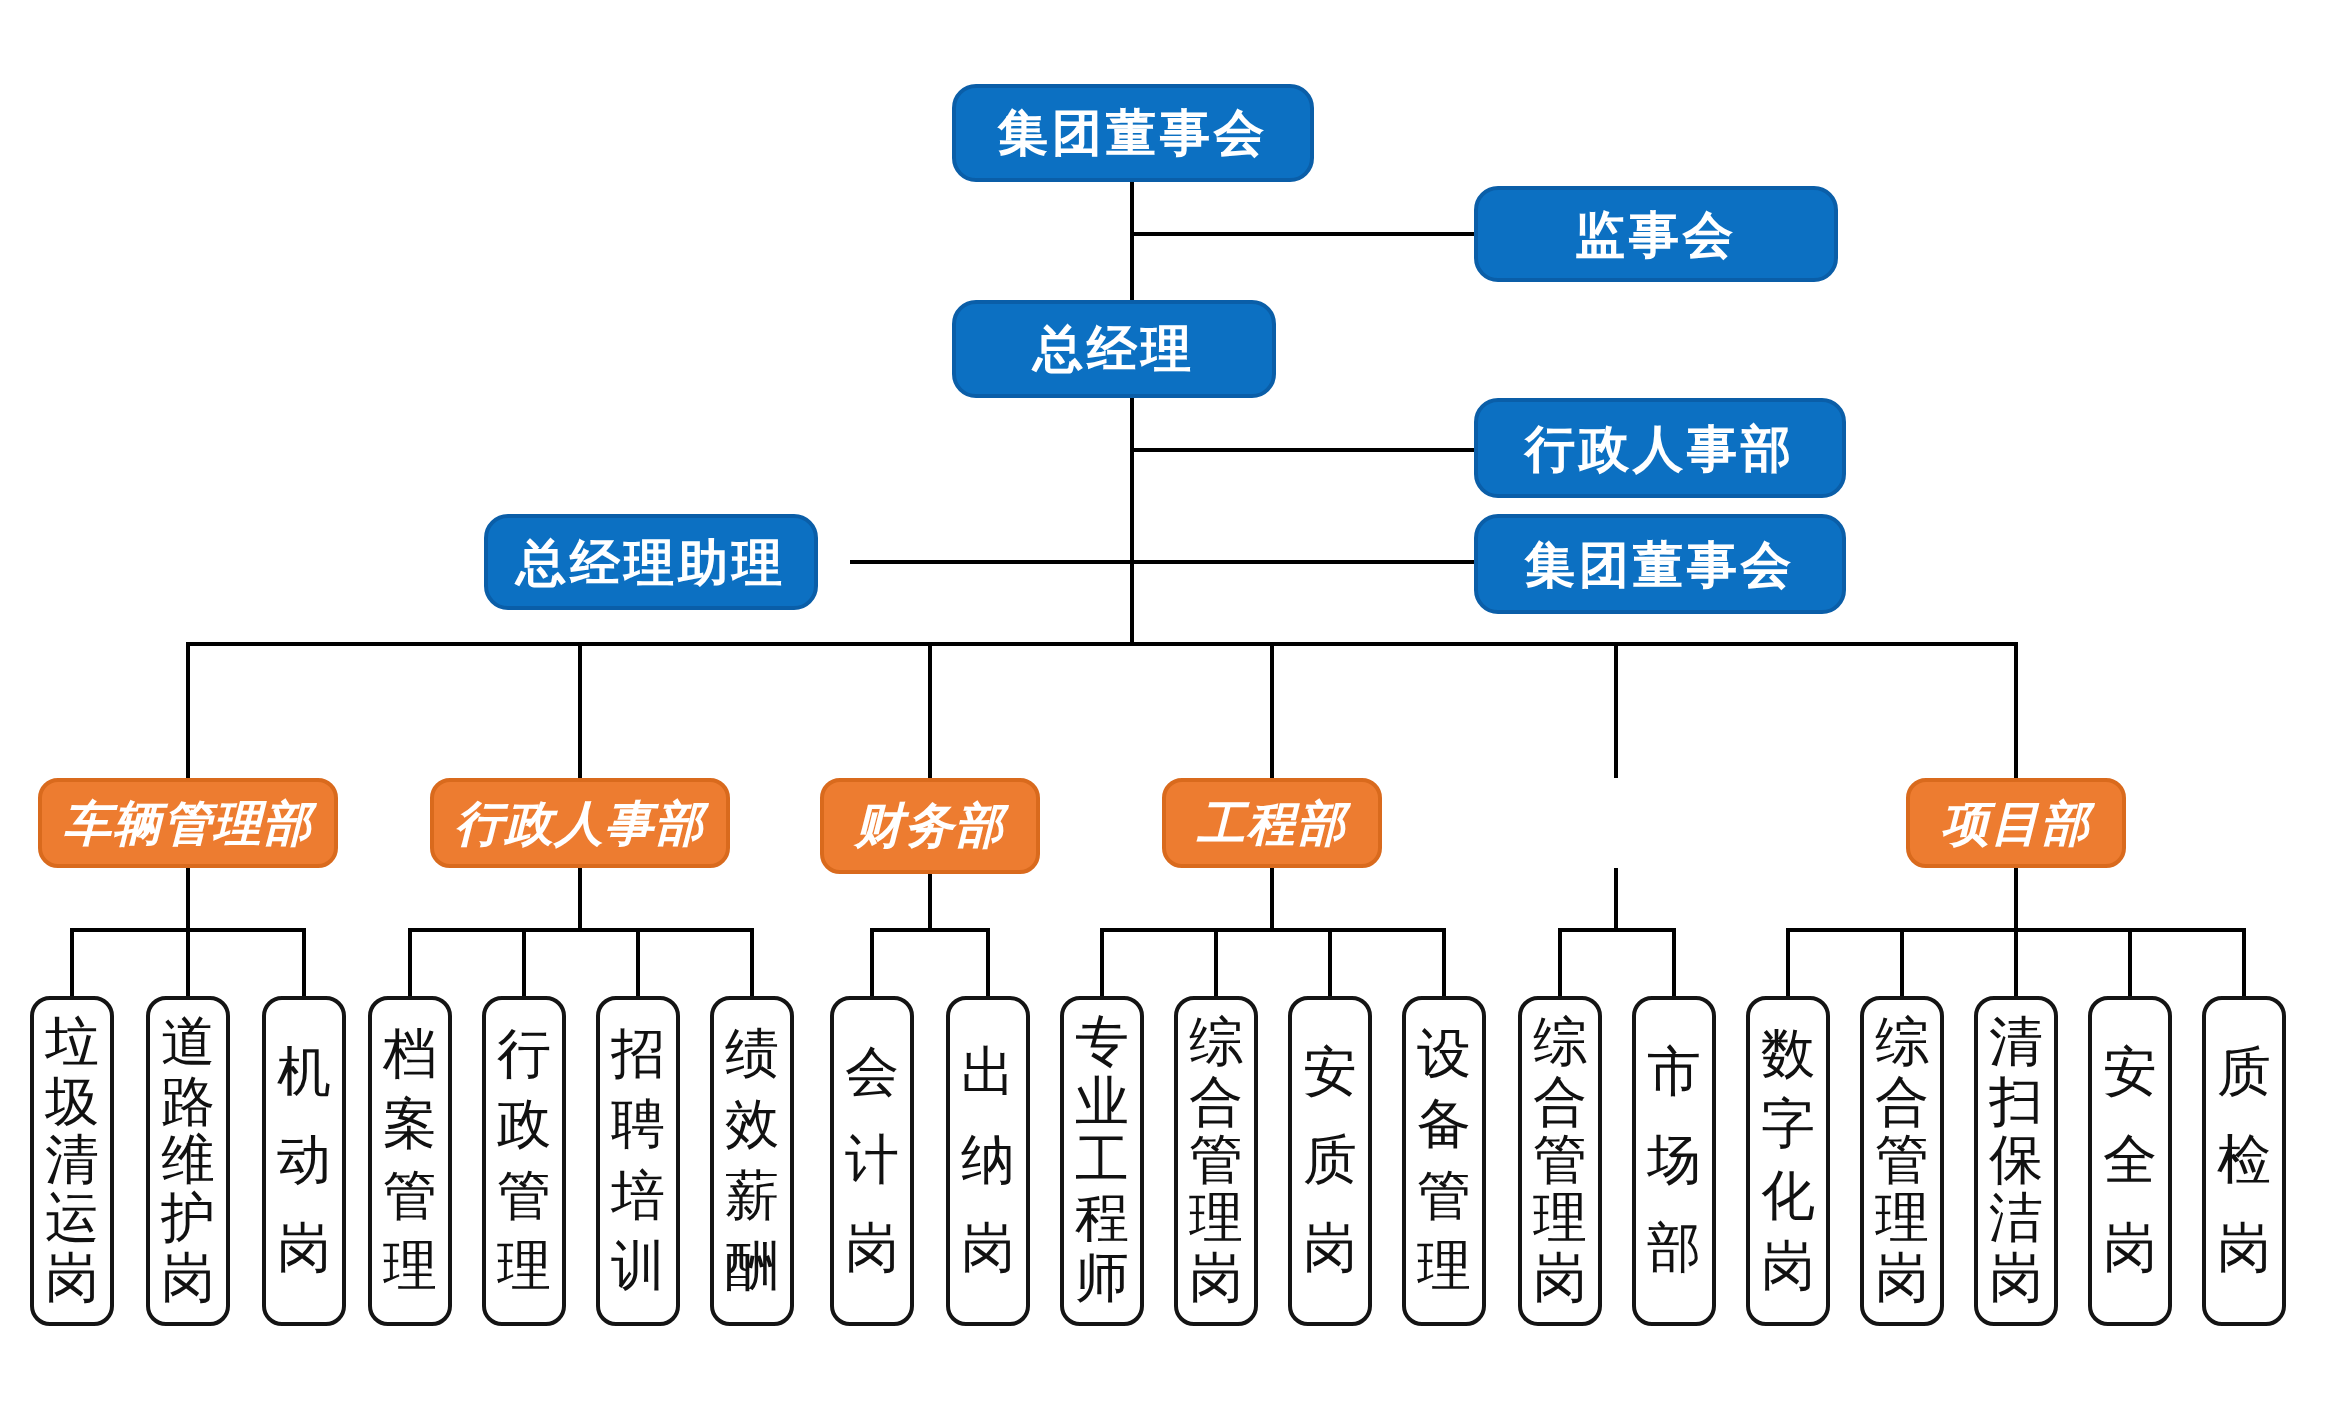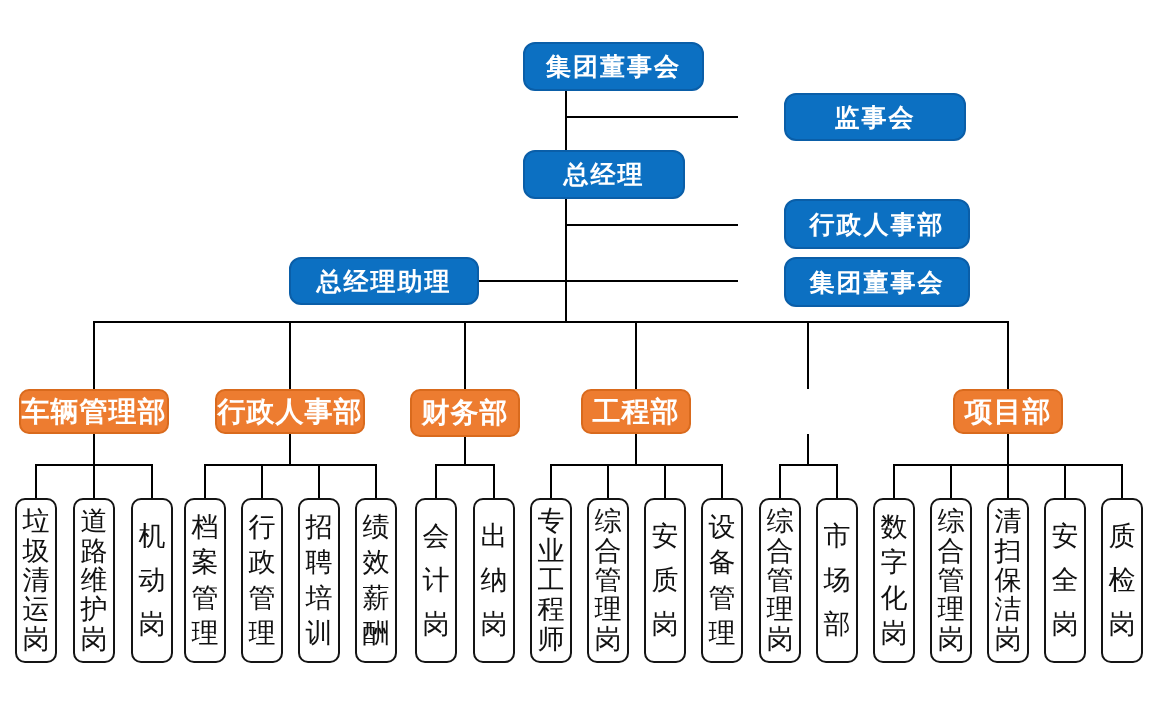--- a/index.html
+++ b/index.html
@@ -6,25 +6,25 @@
   .canvas{
     position:relative;width:1164px;height:713px;background:#ffffff;overflow:hidden;
     font-family:"Liberation Sans","DejaVu Sans",sans-serif;
   }
   .box{
     position:absolute;box-sizing:border-box;display:flex;align-items:center;justify-content:center;
     text-align:center;
   }
   .blue{
     background:#0C70C2;border:2px solid #0A5EA8;border-radius:12px;
-    color:#ffffff;font-weight:bold;font-size:25px;letter-spacing:2px;margin-left:47px;
+    color:#ffffff;font-weight:bold;font-size:25px;letter-spacing:2px;
   }
   .dept{
     background:#ED7C30;border:2px solid #D96A1D;border-radius:10px;
-    color:#ffffff;font-weight:bold;font-size:28px;letter-spacing:1px;
+    color:#ffffff;font-weight:bold;font-size:24px;letter-spacing:1px;font-style:italic;
   }
   .post{
     background:#ffffff;border:2.5px solid #141414;border-radius:10px;
     color:#111111;font-size:27px;font-weight:normal;
     flex-direction:column;justify-content:space-evenly;padding:6px 0;
   }
   .post span{display:block;line-height:1;}
   .hline,.vline{position:absolute;background:#000000;}
   .hline{height:2px;}
   .vline{width:2px;}
@@ -81,21 +81,21 @@
   <div class="vline" style="left:893px;top:464px;height:34px"></div>
   <div class="vline" style="left:950px;top:464px;height:34px"></div>
   <div class="vline" style="left:1007px;top:464px;height:34px"></div>
   <div class="vline" style="left:1064px;top:464px;height:34px"></div>
   <div class="vline" style="left:1121px;top:464px;height:34px"></div>
 
   <div class="box blue" style="left:476px;top:42px;width:181px;height:49px">集团董事会</div>
   <div class="box blue" style="left:737px;top:93px;width:182px;height:48px">监事会</div>
   <div class="box blue" style="left:476px;top:150px;width:162px;height:49px">总经理</div>
   <div class="box blue" style="left:737px;top:199px;width:186px;height:50px">行政人事部</div>
-  <div class="box blue" style="left:242px;top:257px;width:190px;height:48px">总经理助理</div>
+  <div class="box blue" style="left:242px;top:257px;width:167px;height:48px">总经理助理</div>
   <div class="box blue" style="left:737px;top:257px;width:186px;height:50px">集团董事会</div>
 
   <div class="box dept" style="left:19px;top:389px;width:150px;height:45px">车辆管理部</div>
   <div class="box dept" style="left:215px;top:389px;width:150px;height:45px">行政人事部</div>
   <div class="box dept" style="left:410px;top:389px;width:110px;height:48px">财务部</div>
   <div class="box dept" style="left:581px;top:389px;width:110px;height:45px">工程部</div>
   <div class="box dept" style="left:953px;top:389px;width:110px;height:45px">项目部</div>
 
   <div class="box post" style="left:15px;top:498px;width:42px;height:165px">
       <span>垃</span>

